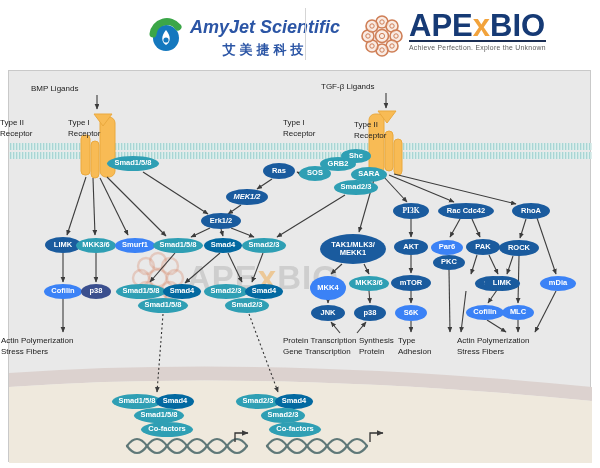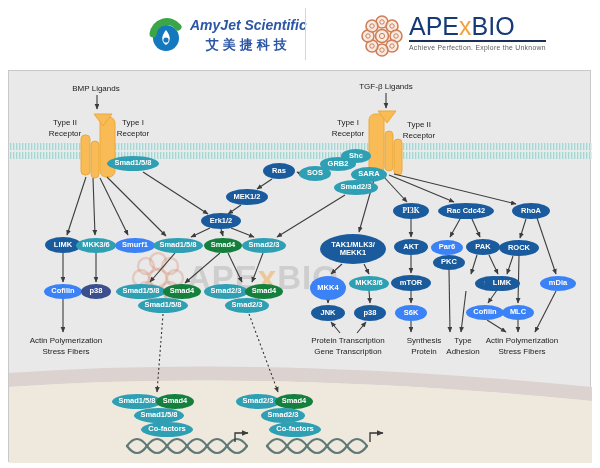--- a/index.html
+++ b/index.html
@@ -1,39 +1,39 @@
 <!DOCTYPE html>
 <html><head>
 <meta charset="utf-8">
 <style>
   html,body{margin:0;padding:0;}
   body{width:600px;height:468px;background:#fff;font-family:"Liberation Sans",sans-serif;position:relative;overflow:hidden;}
   
   .header{position:absolute;left:8px;top:2px;width:584px;height:64px;background:#fff;}
   .logo-amyjet{position:absolute;left:141px;top:15px;display:flex;align-items:flex-start;cursor:pointer;}
   .aj-text{margin-left:7px;}
-  .aj-en{font-size:14px;font-weight:bold;font-style:italic;color:#2b55a5;white-space:nowrap;}
+  .aj-en{font-size:18px;font-weight:bold;font-style:italic;color:#2b55a5;white-space:nowrap;}
   .aj-cn{font-size:13px;font-weight:bold;color:#2b55a5;letter-spacing:4px;text-align:center;margin-top:3px;}
   .hdr-divider{position:absolute;left:297px;top:6px;width:1px;height:52px;background:#d5d5d5;}
   .logo-apexbio{position:absolute;left:351px;top:11px;display:flex;align-items:flex-start;cursor:pointer;}
   .ab-text{margin-left:4px;}
-  .ab-name{font-size:25px;font-weight:normal;color:#163a75;line-height:26px;letter-spacing:0px;white-space:nowrap;}
+  .ab-name{font-size:31px;font-weight:bold;color:#163a75;line-height:26px;letter-spacing:0px;white-space:nowrap;}
   .ab-x{color:#f2a33c;}
   .ab-rule{height:2px;background:#1c2f55;margin:1px 0 2px 0;}
   .ab-tag{font-size:6.8px;color:#5a5a5a;letter-spacing:0.3px;white-space:nowrap;}
   
   .diagram{position:absolute;left:8px;top:70px;width:583px;height:392px;background:#e9e9e9;border:1px solid #c9c9c9;box-sizing:border-box;}
   .diagram svg.wires{position:absolute;left:0;top:0;z-index:2;}
   .oval{position:absolute;border-radius:50%;display:flex;flex-direction:column;align-items:center;justify-content:center;color:#fff;font-size:7.5px;font-weight:700;text-align:center;line-height:8px;z-index:3;white-space:nowrap;}
   .c-d{background:#1a5b9e;}
   .c-t{background:#2f9fb4;}
-  .c-t2{background:#15803d;}
+  .c-t2{background:#0369a1;}
   .c-l{background:#3b82f6;}
   .c-n{background:#3b4f8e;}
-  .dlabel{position:absolute;z-index:4;width:130px;text-align:center;font-size:8px;color:#222;line-height:11px;}
+  .dlabel{position:absolute;z-index:4;width:130px;font-size:8px;color:#222;line-height:11px;}
   .dlabel span{display:block;}
   .wm{position:absolute;left:120px;top:178px;z-index:1;display:flex;align-items:center;}
   .wm-text{font-size:33px;font-weight:bold;color:rgba(110,110,110,0.22);letter-spacing:1px;}
   .wm-x{color:rgba(240,160,50,0.45);}
 </style>
 </head>
 <body>
 
 <div class="header">
   <div class="logo-amyjet">
@@ -208,21 +208,21 @@
   </svg>
 
   <div id="nodes">
       <div class="oval c-t" style="left: 98px; top: 84.5px; width: 52px; height: 15px;">Smad1/5/8</div>
       <div class="oval c-t" style="left: 332px; top: 78px; width: 30px; height: 14px;">Shc</div>
       <div class="oval c-t" style="left: 311px; top: 86px; width: 36px; height: 14px;">GRB2</div>
       <div class="oval c-t" style="left: 290px; top: 94.5px; width: 32px; height: 15px;">SOS</div>
       <div class="oval c-t" style="left: 342px; top: 95.5px; width: 36px; height: 15px;">SARA</div>
       <div class="oval c-t" style="left: 325px; top: 108.5px; width: 44px; height: 15px;">Smad2/3</div>
       <div class="oval c-d" style="left: 254px; top: 92px; width: 32px; height: 16px;">Ras</div>
-      <div class="oval c-d" style="left: 217px; top: 118px; width: 42px; height: 16px;">MEK1/2</div>
+      <div class="oval c-d" style="left: 217px; top: 118px; width: 42px; height: 16px; font-style: italic;">MEK1/2</div>
       <div class="oval c-d" style="left: 192px; top: 142px; width: 40px; height: 16px;">Erk1/2</div>
       <div class="oval c-d" style="left: 36px; top: 166px; width: 36px; height: 16px;">LIMK</div>
       <div class="oval c-t" style="left: 67px; top: 166.5px; width: 40px; height: 15px;">MKK3/6</div>
       <div class="oval c-l" style="left: 106px; top: 166.5px; width: 40px; height: 15px;">Smurf1</div>
       <div class="oval c-t" style="left: 144px; top: 166.5px; width: 50px; height: 15px;">Smad1/5/8</div>
       <div class="oval c-t2" style="left: 195px; top: 166.5px; width: 38px; height: 15px;">Smad4</div>
       <div class="oval c-t" style="left: 233px; top: 166.5px; width: 44px; height: 15px;">Smad2/3</div>
       <div class="oval c-l" style="left: 35px; top: 212.5px; width: 38px; height: 15px;">Cofilin</div>
       <div class="oval c-n" style="left: 72px; top: 212.5px; width: 30px; height: 15px;">p38</div>
       <div class="oval c-t" style="left: 107px; top: 212.5px; width: 50px; height: 15px;">Smad1/5/8</div>

